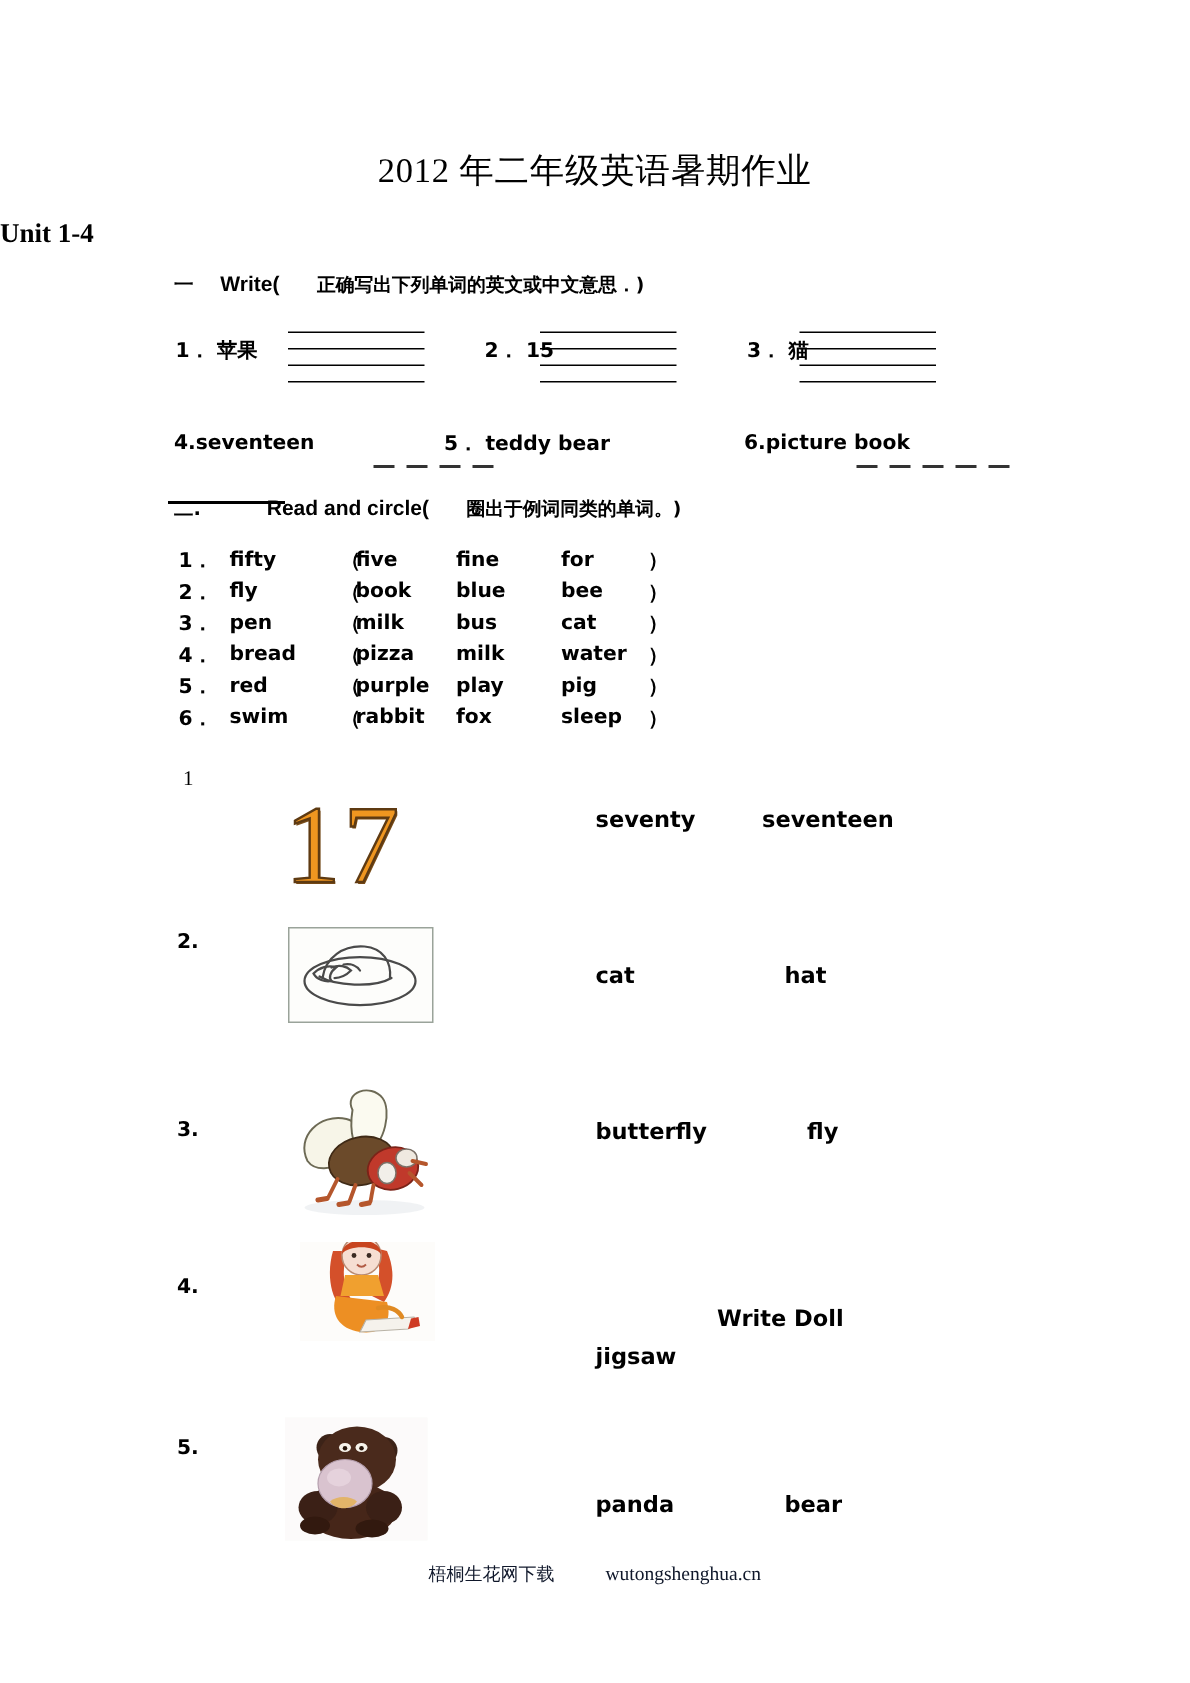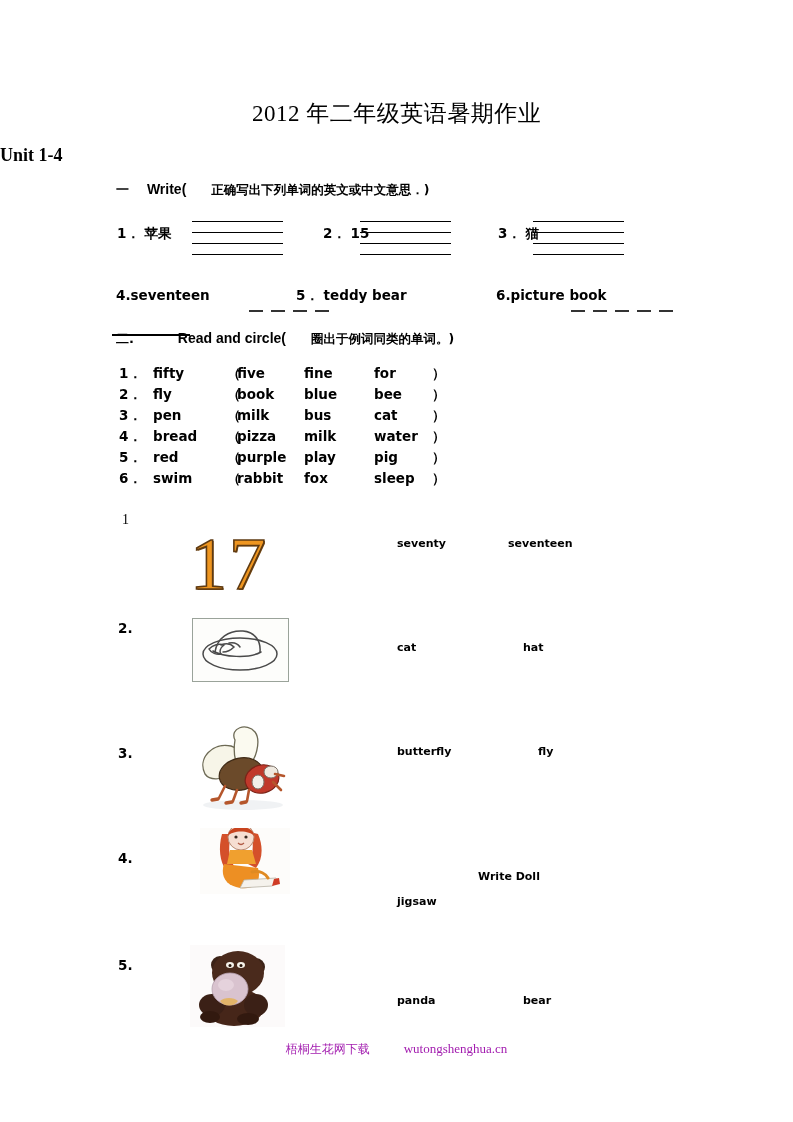--- a/index.html
+++ b/index.html
@@ -133,21 +133,21 @@
     font-weight: bold;
   }
   .q3-idx.serif {
     font-family: "Liberation Serif", serif;
     font-weight: normal;
     font-size: 14px;
   }
   .q3-opt {
     position: absolute;
     font-family: "DejaVu Sans", sans-serif;
-    font-size: 11px;
+    font-size: 15px;
     font-weight: bold;
     white-space: nowrap;
   }
 
   
   .num17 {
     position: absolute;
     font-family: "Liberation Serif", serif;
     font-size: 74px;
     font-weight: normal;
@@ -167,21 +167,21 @@
   }
 
   
   .footer {
     position: absolute;
     left: 0;
     width: 793px;
     text-align: center;
     font-family: "Liberation Serif", serif;
     font-size: 13px;
-    color: #a21caf;
+    color: #0f172a;
   }
   .footer .gap { display: inline-block; width: 34px; }
   .footer .cn { font-family: "DejaVu Sans", sans-serif; font-size: 12px; }
 </style>
 </head>
 <body>
 
 <div class="page">
 
   <div class="doc-title">2012 年二年级英语暑期作业</div>

